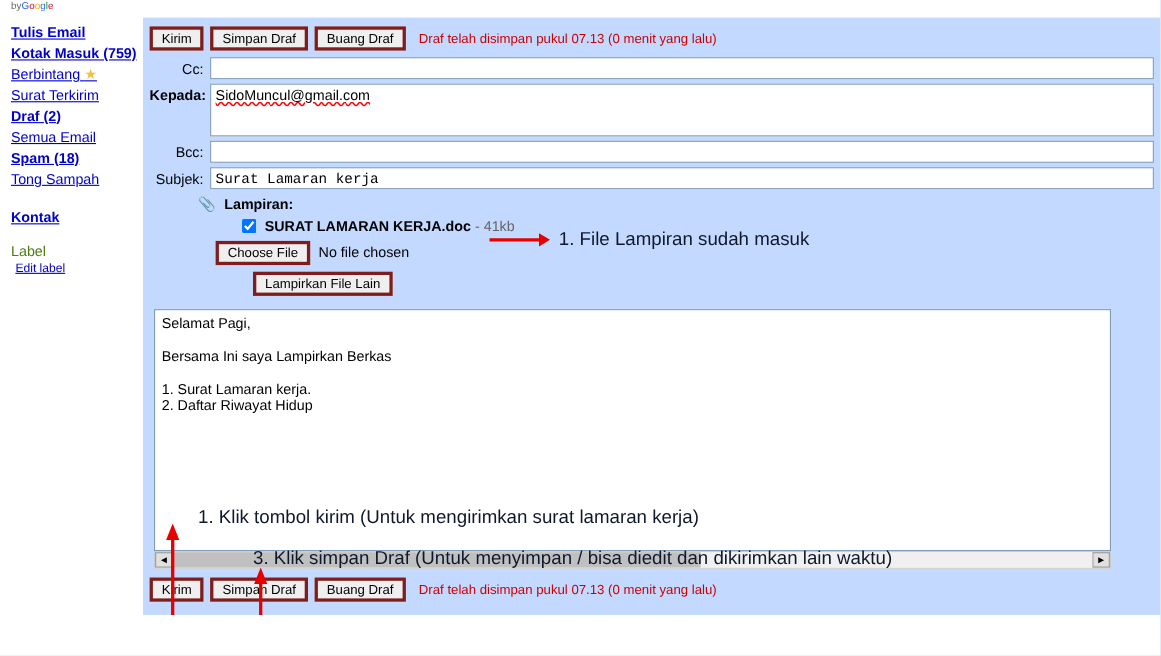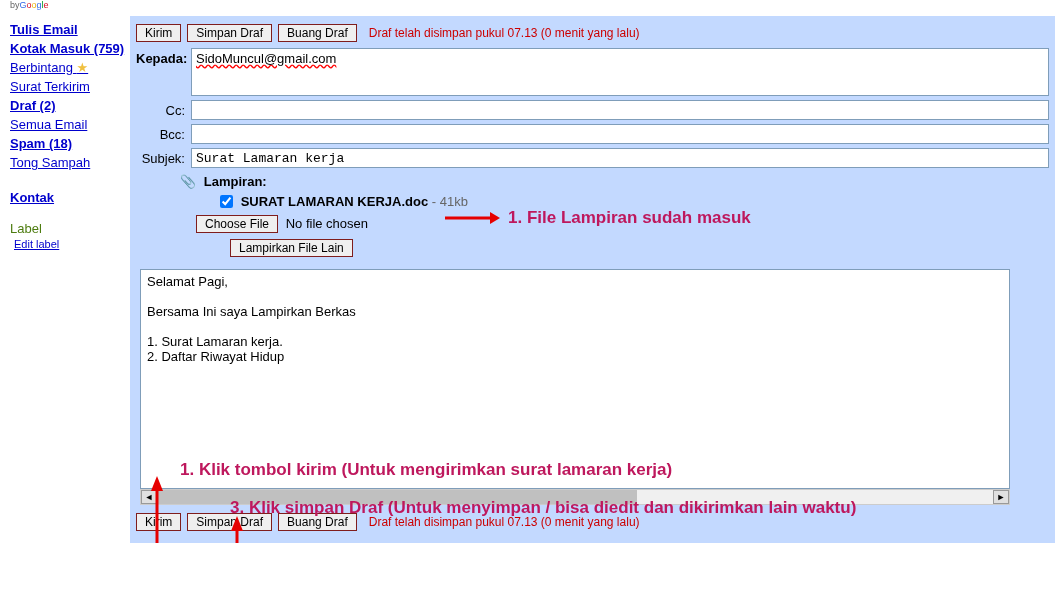--- a/index.html
+++ b/index.html
@@ -11,21 +11,21 @@
   .sidebar a.draf { font-weight: bold; text-decoration: underline; }
   .sidebar .star { color: #f0c040; font-size: 13px; }
   .sidebar .kontak { margin-top: 16px; }
   .sidebar .label-hdr { color: #4d7c0f; font-size: 13px; margin-top: 14px; display: block; }
   .sidebar .edit-label { font-size: 11px; color: #0000cc; text-decoration: underline; cursor: pointer; padding-left: 4px; }
   .logo { font-size: 9px; color: #666; padding: 0 0 6px 10px; }
   .logo span.g1{color:#3369e8}.logo span.g2{color:#d50f25}.logo span.g3{color:#eeb211}.logo span.g4{color:#3369e8}.logo span.g5{color:#009925}.logo span.g6{color:#d50f25}
 
   .main { flex: 1; background: #c3d9ff; padding: 6px 6px 6px 6px; position: relative; }
   .toolbar { padding: 2px 0 6px 0; display: flex; align-items: center; gap: 6px; }
-  .toolbar button, .compose button { font-family: Arial; font-size: 12px; padding: 1px 8px; background: #efefef; border: 1px solid #7f1d1d; cursor: pointer; }
+  .toolbar button, .compose button { font-family: Arial; font-size: 12px; padding: 1px 8px; background: #efefef; border: 3px solid #7f1d1d; cursor: pointer; }
   .status { color: #cc0000; font-size: 12px; margin-left: 6px; }
 
   .compose { background: #c3d9ff; }
   .row { display: flex; align-items: flex-start; margin-bottom: 4px; }
   .row .lbl { width: 55px; text-align: right; padding-right: 6px; padding-top: 3px; font-size: 13px; }
   .row .lbl.bold { font-weight: bold; }
   .row input { flex: 1; border: 1px solid #7f9db9; padding: 2px 4px; font-size: 13px; font-family: Liberation Mono, monospace; height: 20px; }
   .to-area { flex: 1; border: 1px solid #7f9db9; background: #fff; padding: 2px 4px; height: 48px; }
   .to-area span { text-decoration: underline; text-decoration-color: red; text-decoration-style: wavy; }
 
@@ -39,21 +39,21 @@
   .choose-row { margin: 2px 0 6px 0; }
   .choose-row .nofile { font-size: 13px; margin-left: 4px; }
   .lampir-lain { margin-bottom: 6px; margin-left: 34px; }
 
   .body-area { margin: 0 0 0 4px; background: #fff; border: 1px solid #7f9db9; padding: 4px 6px; font-size: 13px; width: 870px; height: 220px; overflow: hidden; position: relative; white-space: pre-line; }
   .scrollbar { height: 16px; margin: 0 0 0 4px; width: 870px; background: #f0f0f0; border: 1px solid #ccc; display:flex; align-items:center; }
   .scrollbar .track { flex:1; height:14px; background:#f0f0f0; position:relative;}
   .scrollbar .thumb { position:absolute; left:0; top:0; height:14px; width:480px; background:#c0c0c0; }
   .scrollbar .arr { width:16px; height:14px; background:#e0e0e0; border:1px solid #999; font-size:9px; text-align:center; line-height:12px; cursor:pointer;}
 
-  .annot { position: absolute; color: #be185d; font-weight: bold; font-size: 17px; pointer-events: none; }
+  .annot { position: absolute; color: #0f172a; font-weight: normal; font-size: 17px; pointer-events: none; }
   .arrow-red { position:absolute; pointer-events:none; }
 </style>
 </head>
 <body>
 
 <div class="logo">
   <span>by</span><span class="g1">G</span><span class="g2">o</span><span class="g3">o</span><span class="g4">g</span><span class="g5">l</span><span class="g6">e</span>
 </div>
 
 <div class="container">
@@ -75,26 +75,26 @@
 
     <div class="toolbar">
       <button>Kirim</button>
       <button>Simpan Draf</button>
       <button>Buang Draf</button>
       <span class="status">Draf telah disimpan pukul 07.13 (0 menit yang lalu)</span>
     </div>
 
     <div class="compose">
       <div class="row">
+        <div class="lbl">Cc:</div>
+        <input type="text" value="" style="">
+      </div>
+      <div class="row">
         <div class="lbl bold">Kepada:</div>
         <div class="to-area"><span>SidoMuncul@gmail.com</span></div>
-      </div>
-      <div class="row">
-        <div class="lbl">Cc:</div>
-        <input type="text" value="" style="">
       </div>
       <div class="row">
         <div class="lbl">Bcc:</div>
         <input type="text" value="" style="">
       </div>
       <div class="row">
         <div class="lbl">Subjek:</div>
         <input type="text" value="Surat Lamaran kerja" style="">
       </div>
 

